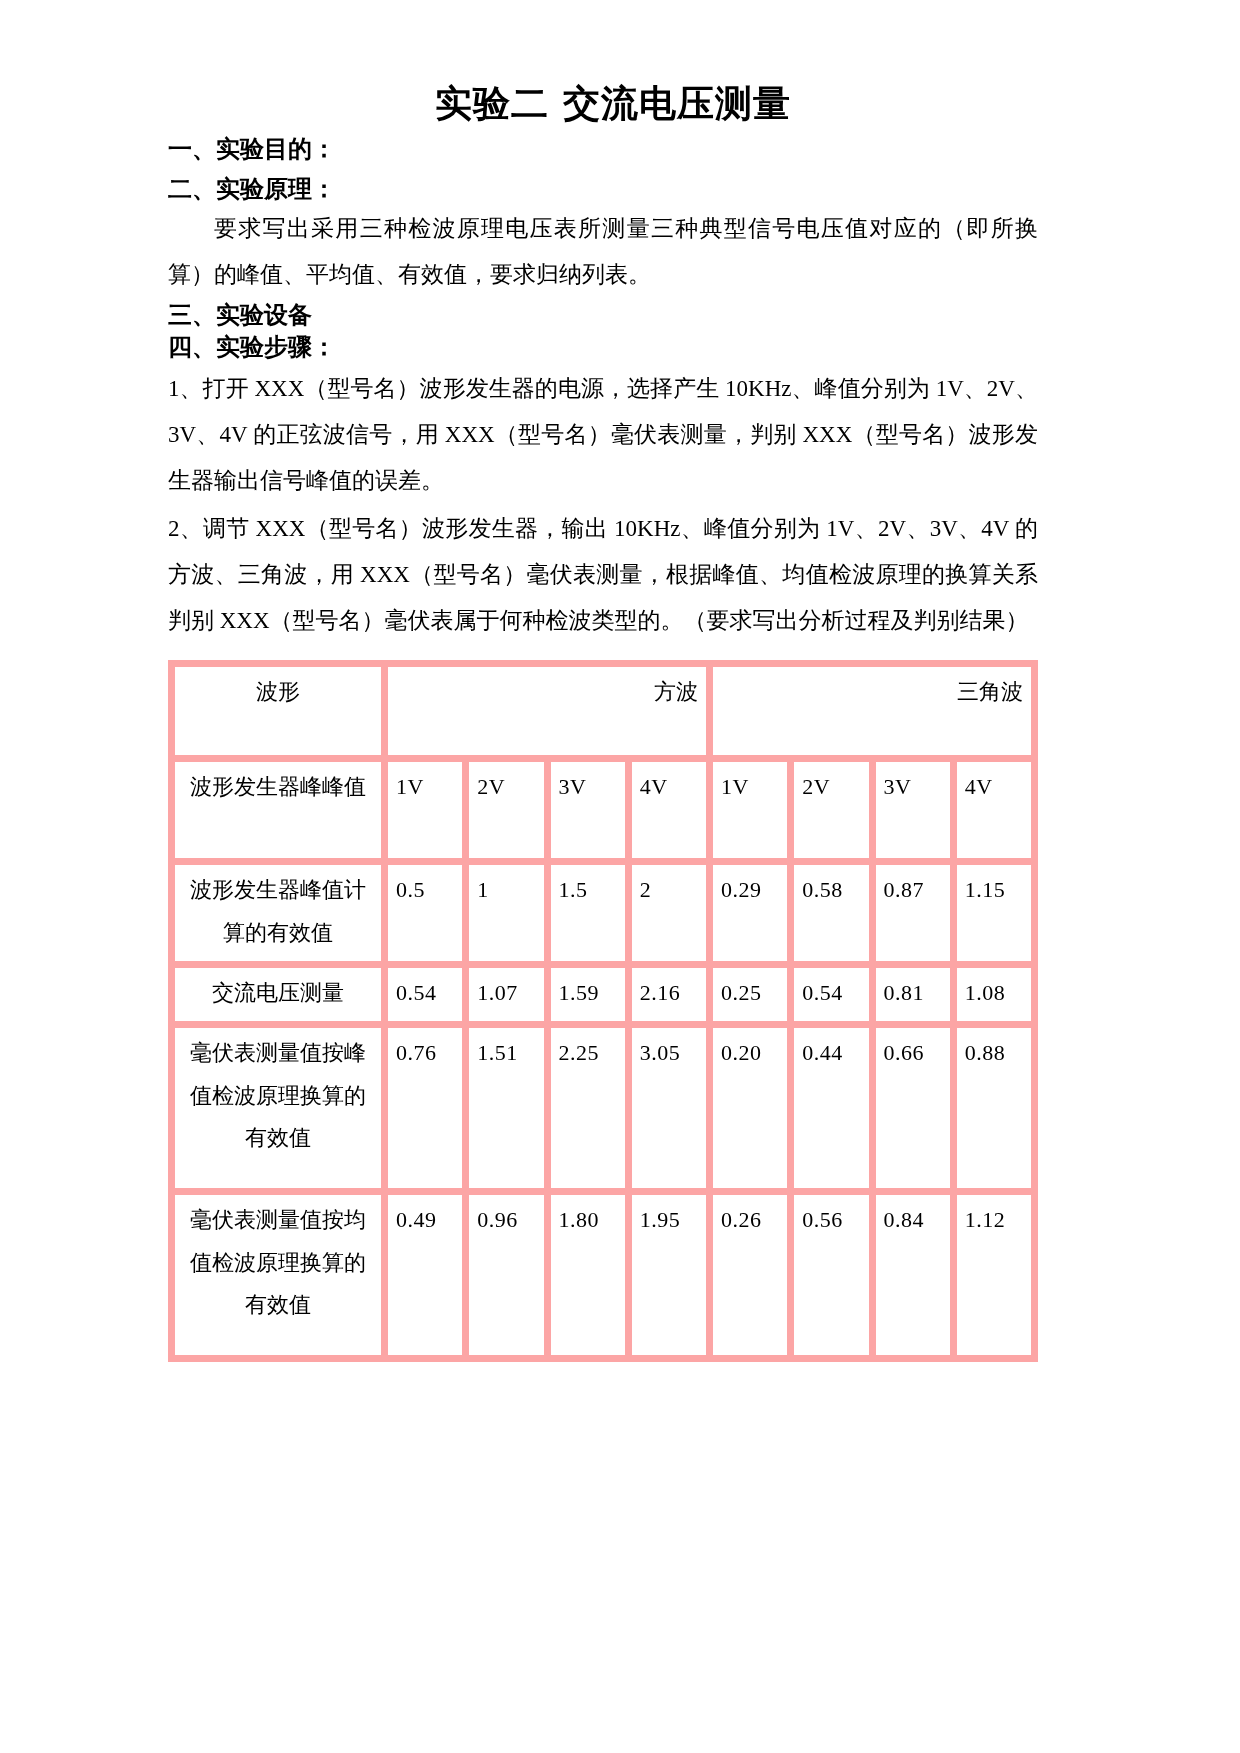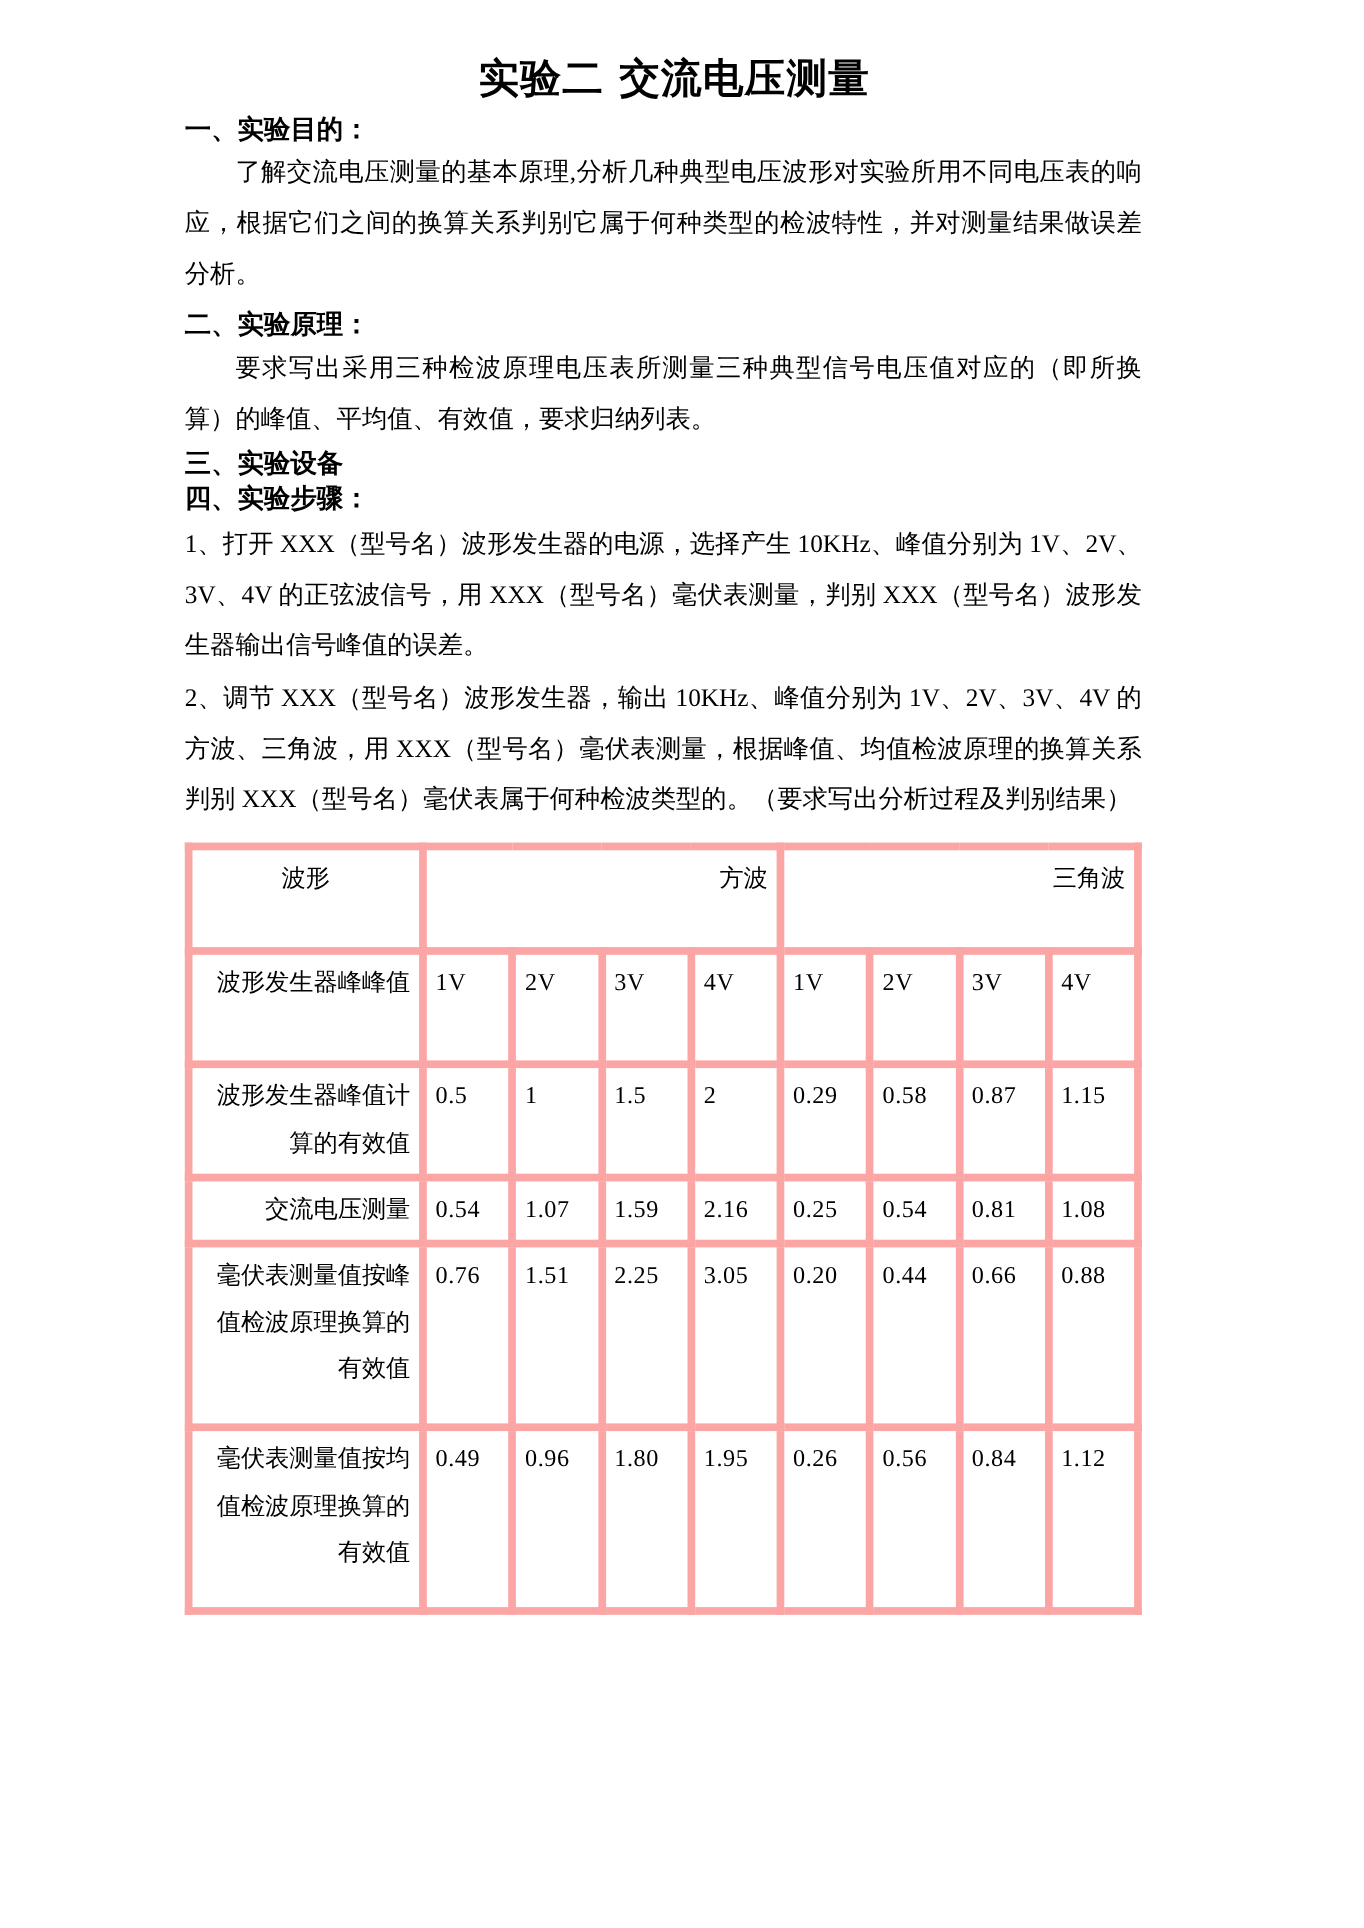--- a/index.html
+++ b/index.html
@@ -11,21 +11,21 @@
     width: 1240px;
     min-height: 1753px;
     font-family: "Liberation Serif", "DejaVu Serif", serif;
     color: #000000;
     -webkit-font-smoothing: antialiased;
   }
   .page {
     width: 1188px;
     min-height: 1753px;
     box-sizing: border-box;
-    padding: 48px 150px 60px 168px;
+    padding: 80px 150px 60px 168px;
     position: relative;
   }
 
   
   .doc-title {
     text-align: center;
     font-family: "DejaVu Serif", "Liberation Serif", serif;
     font-weight: 700;
     font-size: 37px;
     line-height: 1.25;
@@ -71,21 +71,21 @@
   .data-table td {
     border: 7px solid #fca5a5;
     font-size: 22px;
     line-height: 1.95;
     padding: 4px 8px 6px 8px;
     vertical-align: top;
     word-break: break-all;
   }
   .data-table td.label-cell {
     width: 190px;
-    text-align: right;
+    text-align: center;
   }
   .data-table td.center {
     text-align: center;
   }
   .data-table td.group-head {
     text-align: right;
     font-size: 22px;
   }
   .data-table td.numcell {
     text-align: left;
@@ -98,21 +98,20 @@
   .row-xtall td { height: 150px; }
 </style>
 </head>
 <body>
 
 <div class="page">
 
   <h1 class="doc-title">实验二  交流电压测量</h1>
 
   <div class="section-head">一、实验目的：</div>
-  <p class="para indent">了解交流电压测量的基本原理,分析几种典型电压波形对实验所用不同电压表的响应，根据它们之间的换算关系判别它属于何种类型的检波特性，并对测量结果做误差分析。</p>
 
   <div class="gap-sm"></div>
 
   <div class="section-head">二、实验原理：</div>
   <p class="para indent">要求写出采用三种检波原理电压表所测量三种典型信号电压值对应的（即所换算）的峰值、平均值、有效值，要求归纳列表。</p>
 
   <div class="gap-xs"></div>
 
   <div class="section-head tight">三、实验设备</div>
 

